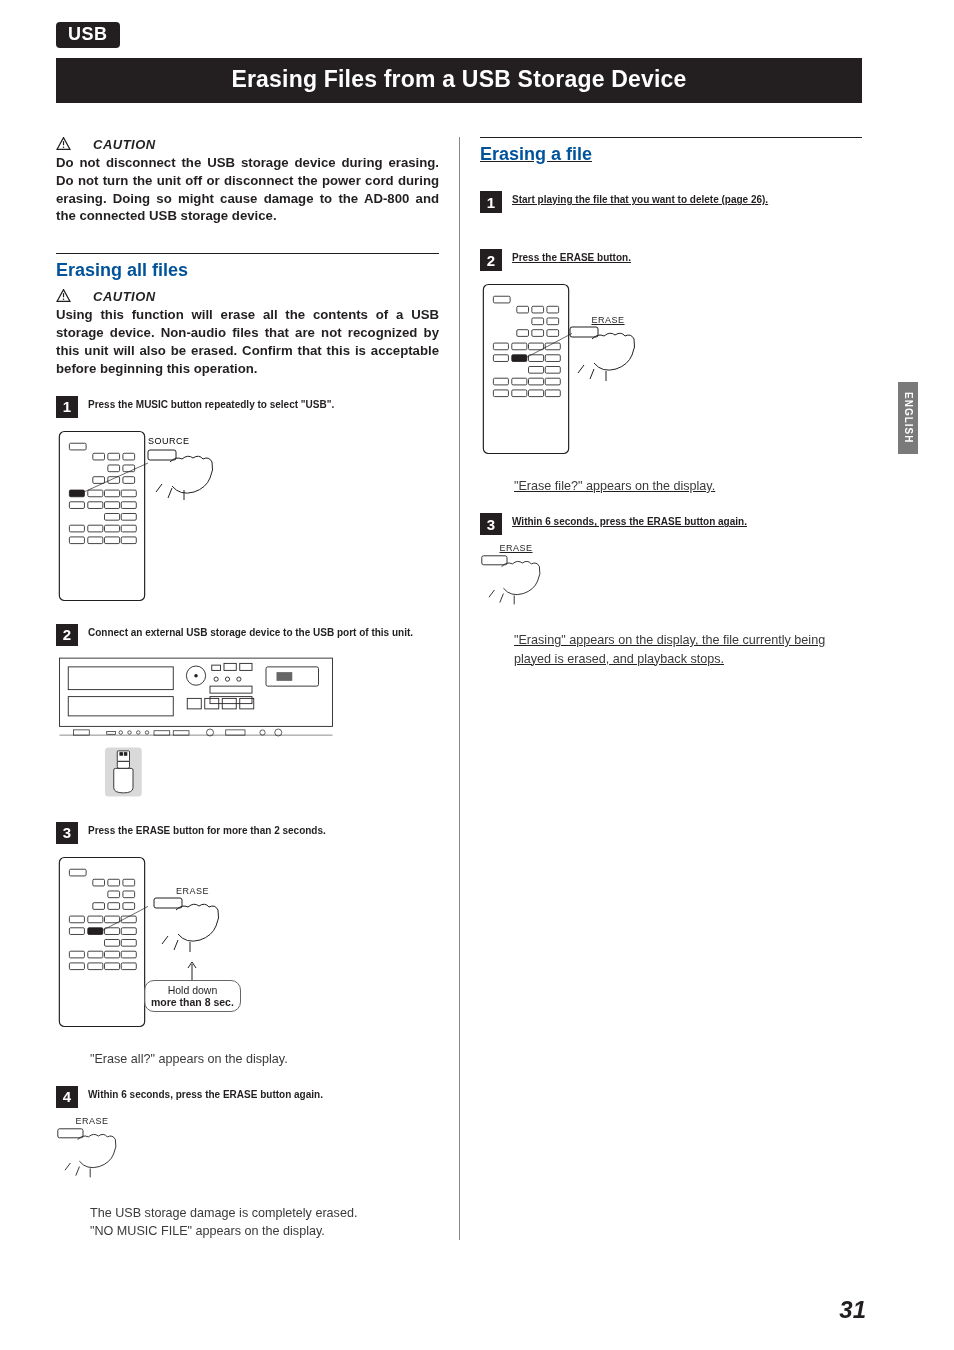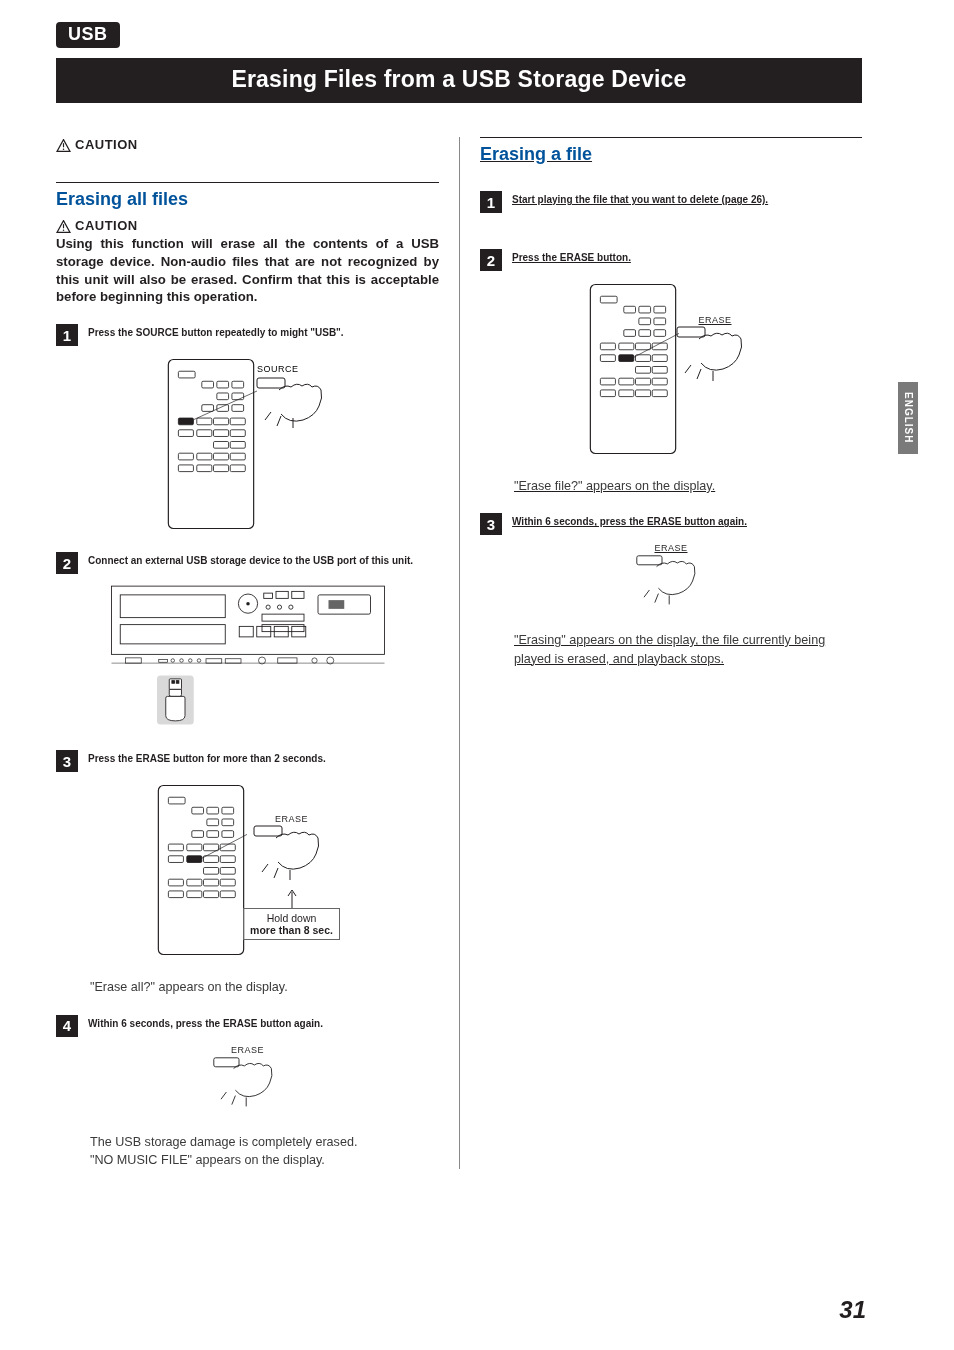--- a/index.html
+++ b/index.html
@@ -3,42 +3,42 @@
 <meta charset="utf-8">
 <style>
   * { box-sizing: border-box; margin: 0; padding: 0; }
   html, body { width: 954px; height: 1350px; background: #fff; font-family: "Myriad Pro", "Segoe UI", Arial, sans-serif; color: #231f20; }
   .page { position: relative; width: 918px; height: 1350px; padding: 22px 56px 30px 56px; }
   .usb-tag { display: inline-block; background: #231f20; color: #fff; font-weight: 700; font-size: 18px; padding: 2px 12px 3px 12px; border-radius: 4px; letter-spacing: 0.5px; }
   .title-bar { background: #231f20; color: #fff; text-align: center; font-weight: 700; font-size: 23px; padding: 8px 0 10px 0; margin-top: 10px; letter-spacing: 0.2px; }
   .columns { display: flex; gap: 0; margin-top: 34px; }
   .col { width: 50%; padding-right: 20px; position: relative; }
   .col + .col { border-left: 0.6px solid #888; padding-left: 20px; padding-right: 0; text-decoration: underline; }
-  .caution-row { display: flex; align-items: flex-end; gap: 4px; margin-bottom: 2px; }
+  .caution-row { display: flex; align-items: flex-start; gap: 22px; margin-bottom: 2px; font-style: italic; }
   .warn-icon { width: 15px; height: 13px; }
   .caution-label { font-weight: 700; font-size: 13px; letter-spacing: 0.5px; }
   .bold-block { font-weight: 700; font-size: 13.2px; line-height: 1.35; text-align: justify; }
   .section-rule { border: none; border-top: 1.5px solid #231f20; margin-bottom: 6px; }
   .section-head { color: #00539b; font-weight: 800; font-size: 18px; margin-bottom: 8px; }
   .step { display: flex; align-items: flex-start; gap: 10px; margin-bottom: 8px; }
   .step-num { background: #231f20; color: #fff; font-weight: 700; font-size: 15px; width: 22px; height: 22px; display: flex; align-items: center; justify-content: center; flex-shrink: 0; }
   .step-text { font-weight: 700; font-size: 10px; line-height: 1.35; padding-top: 2px; }
   .plain-text { font-size: 12.6px; line-height: 1.45; color: #3a3a3a; font-weight: 400; }
-  .fig { display: flex; justify-content: center; margin: 6px 0 18px 0; }
+  .fig { display: flex; margin: 6px 0 18px 0; }
   .fig-remote { width: 92px; height: 180px; }
   .fig-remote-small { width: 92px; height: 180px; }
   .fig-unit { width: 280px; height: 150px; }
   .fig-erase { width: 72px; height: 56px; }
   .indent { margin-left: 34px; }
   .spacer-md { height: 18px; }
   .spacer-lg { height: 28px; }
   .side-tab { position: absolute; right: 0; top: 382px; width: 20px; height: 72px; background: #7a7a7a; display: flex; align-items: center; justify-content: center; }
   .side-tab span { color: #fff; font-weight: 700; font-size: 10px; letter-spacing: 1px; writing-mode: vertical-rl; transform: rotate(0deg); }
   .page-num { position: absolute; right: 52px; bottom: 26px; font-style: italic; font-weight: 700; font-size: 24px; color: #231f20; }
-  .callout-box { border: 0.8px solid #666; border-radius: 0; font-size: 10.5px; text-align: center; padding: 3px 6px; line-height: 1.15; }
+  .callout-box { border: 0.8px solid #666; border-radius: 10px; font-size: 10.5px; text-align: center; padding: 3px 6px; line-height: 1.15; }
   .erase-label { font-size: 9px; letter-spacing: 0.5px; text-align: center; }
 </style>
 </head>
 <body>
 
 <div class="page">
 
   <span class="usb-tag">USB</span>
 
   <div class="title-bar">Erasing Files from a USB Storage Device</div>
@@ -48,40 +48,41 @@
     <div class="col">
 
       <div class="caution-row">
         <svg class="warn-icon" viewBox="0 0 24 22">
             <path d="M12 1 L23 21 L1 21 Z" fill="none" stroke="#231f20" stroke-width="2"></path>
             <line x1="12" y1="7" x2="12" y2="14" stroke="#231f20" stroke-width="2"></line>
             <circle cx="12" cy="17.5" r="1.3" fill="#231f20"></circle>
           </svg>
         <span class="caution-label">CAUTION</span>
       </div>
+      <p class="bold-block">Do not disconnect the USB storage device during erasing. Do not turn the unit off or disconnect the power cord during erasing. Doing so might cause damage to the AD-800 and the connected USB storage device.</p>
 
       <div class="spacer-lg"></div>
       <hr class="section-rule">
       <div class="section-head">Erasing all files</div>
 
       <div class="caution-row">
         <svg class="warn-icon" viewBox="0 0 24 22">
             <path d="M12 1 L23 21 L1 21 Z" fill="none" stroke="#231f20" stroke-width="2"></path>
             <line x1="12" y1="7" x2="12" y2="14" stroke="#231f20" stroke-width="2"></line>
             <circle cx="12" cy="17.5" r="1.3" fill="#231f20"></circle>
           </svg>
         <span class="caution-label">CAUTION</span>
       </div>
       <p class="bold-block">Using this function will erase all the contents of a USB storage device. Non-audio files that are not recognized by this unit will also be erased. Confirm that this is acceptable before beginning this operation.</p>
 
       <div class="spacer-md"></div>
 
       <div class="step">
         <div class="step-num">1</div>
-        <div class="step-text">Press the SOURCE button repeatedly to might "USB".</div>
+        <div class="step-text">Press the MUSIC button repeatedly to select "USB".</div>
       </div>
       <div class="fig">
         <svg class="fig-remote" viewBox="0 0 110 210">
           <rect x="4" y="4" width="102" height="202" rx="6" fill="#fff" stroke="#231f20" stroke-width="1.4"></rect>
           <rect x="16" y="18" width="20" height="8" rx="1.5" fill="none" stroke="#231f20"></rect>
           <g stroke="#231f20" stroke-width="1" fill="none">
             <rect x="44" y="30" width="14" height="8" rx="1.5"></rect>
               <rect x="62" y="30" width="14" height="8" rx="1.5"></rect>
               <rect x="80" y="30" width="14" height="8" rx="1.5"></rect>
             <rect x="62" y="44" width="14" height="8" rx="1.5"></rect>

